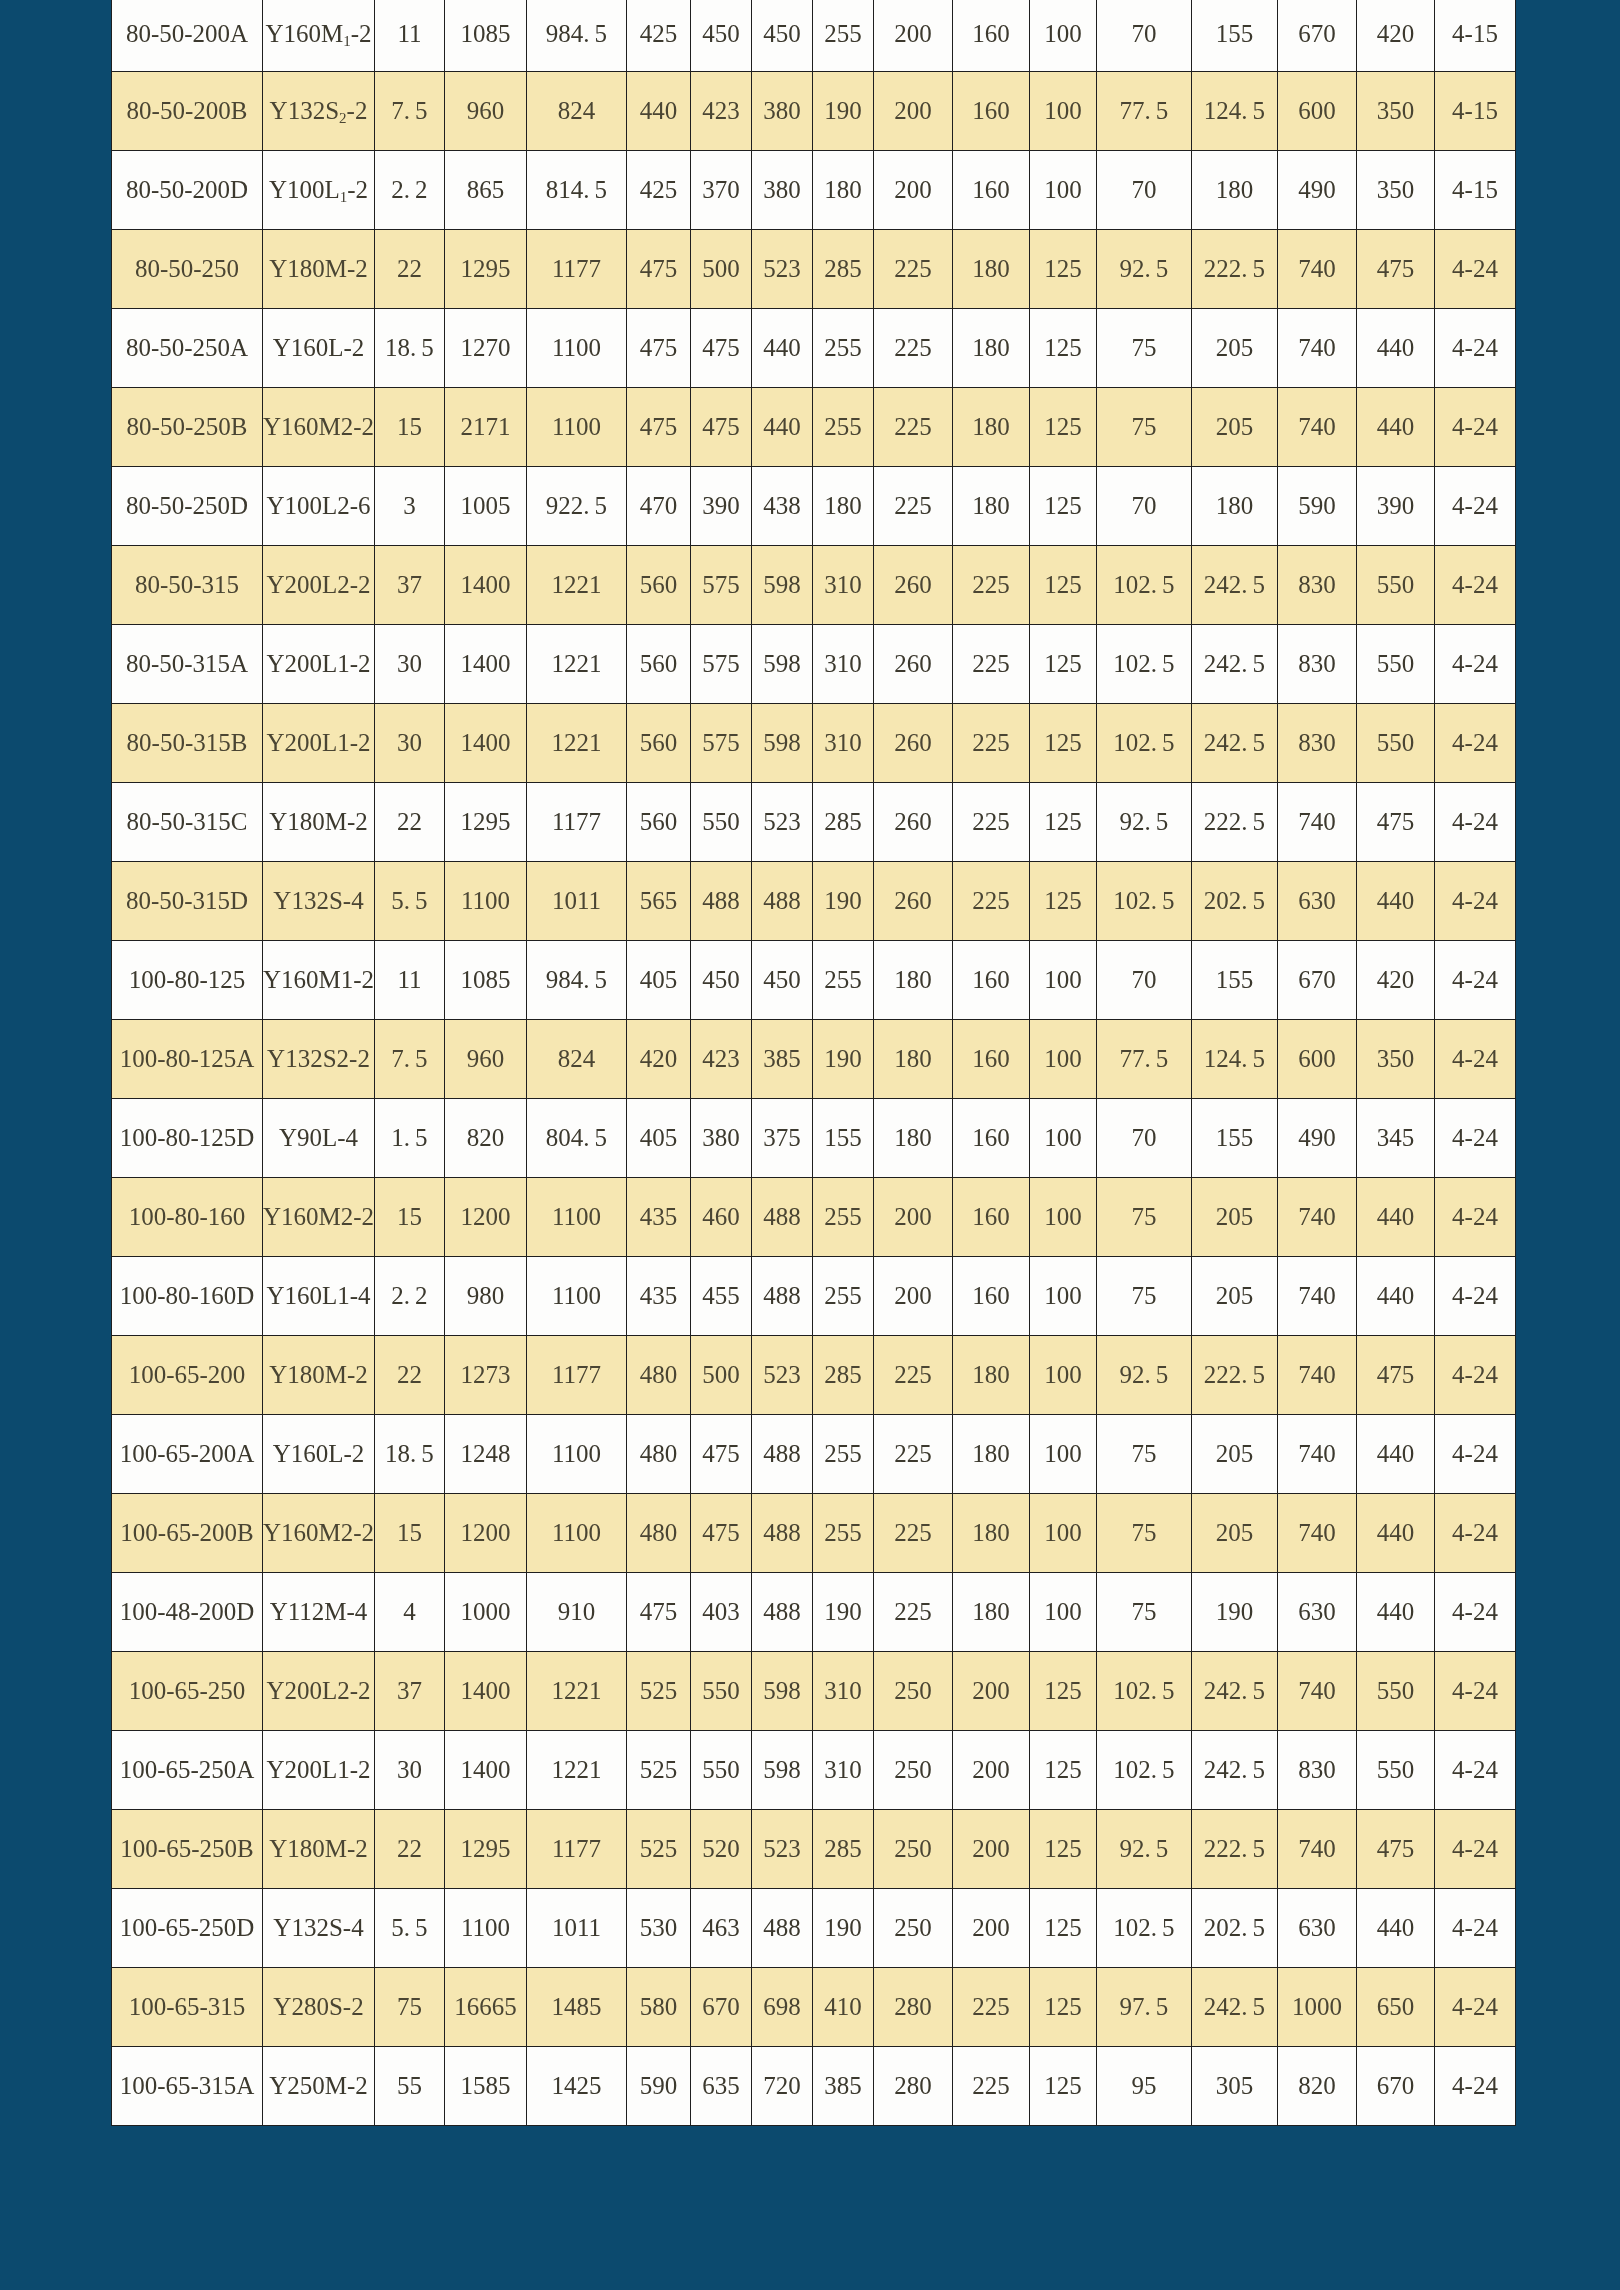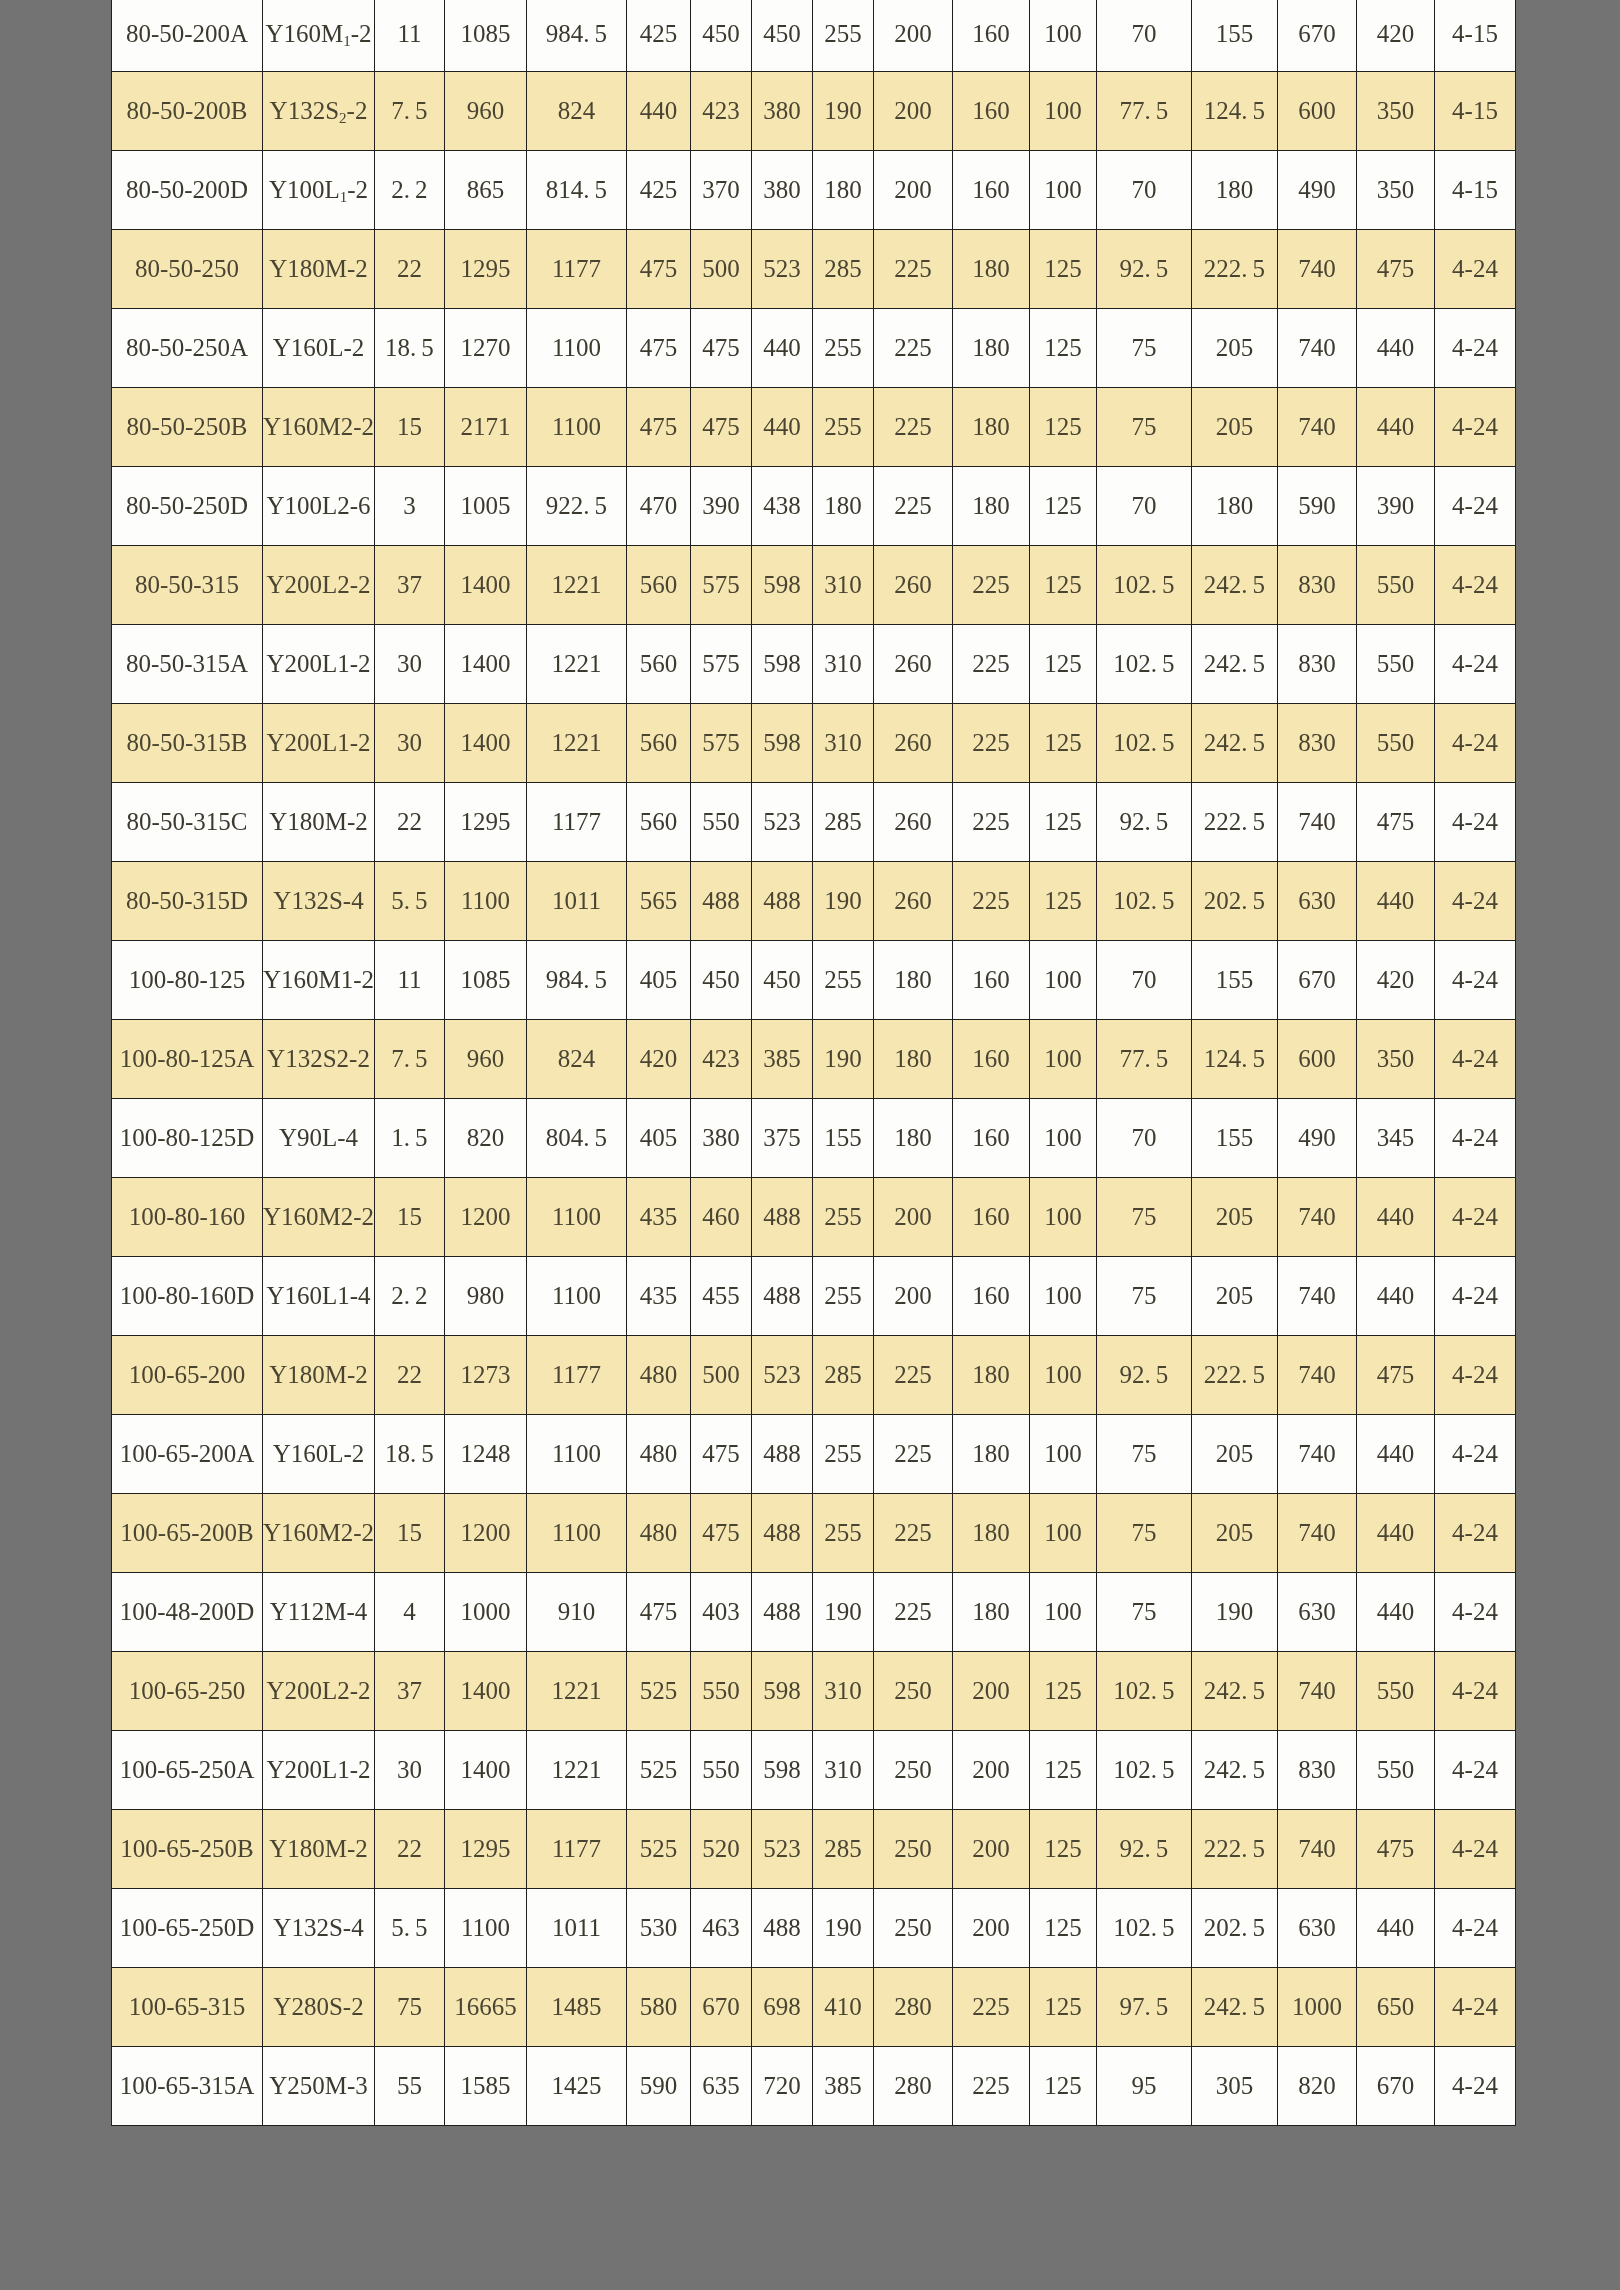--- a/index.html
+++ b/index.html
@@ -1,20 +1,20 @@
 <!DOCTYPE html>
 <html style="font-size:14.3px"><head>
 <meta charset="utf-8">
 <style>
   html,body{margin:0;padding:0;background:#ffffff;}
   .page{
     position:relative;
     width:1620px;
     height:2291px;
-    background:#737373;
+    background:#0c4a6e;
     overflow:hidden;
     font-family:"Liberation Serif","DejaVu Serif",serif;
   }
   table.spec{
     position:absolute;
     left:111px;
     top:-3.6px;
     width:1404px;
     border-collapse:collapse;
     table-layout:fixed;
@@ -556,21 +556,21 @@
           <td>225</td>
           <td>125</td>
           <td>97. 5</td>
           <td>242. 5</td>
           <td>1000</td>
           <td>650</td>
           <td>4-24</td>
         </tr>
         <tr>
           <td>100-65-315A</td>
-          <td>Y250M-3</td>
+          <td>Y250M-2</td>
           <td>55</td>
           <td>1585</td>
           <td>1425</td>
           <td>590</td>
           <td>635</td>
           <td>720</td>
           <td>385</td>
           <td>280</td>
           <td>225</td>
           <td>125</td>

